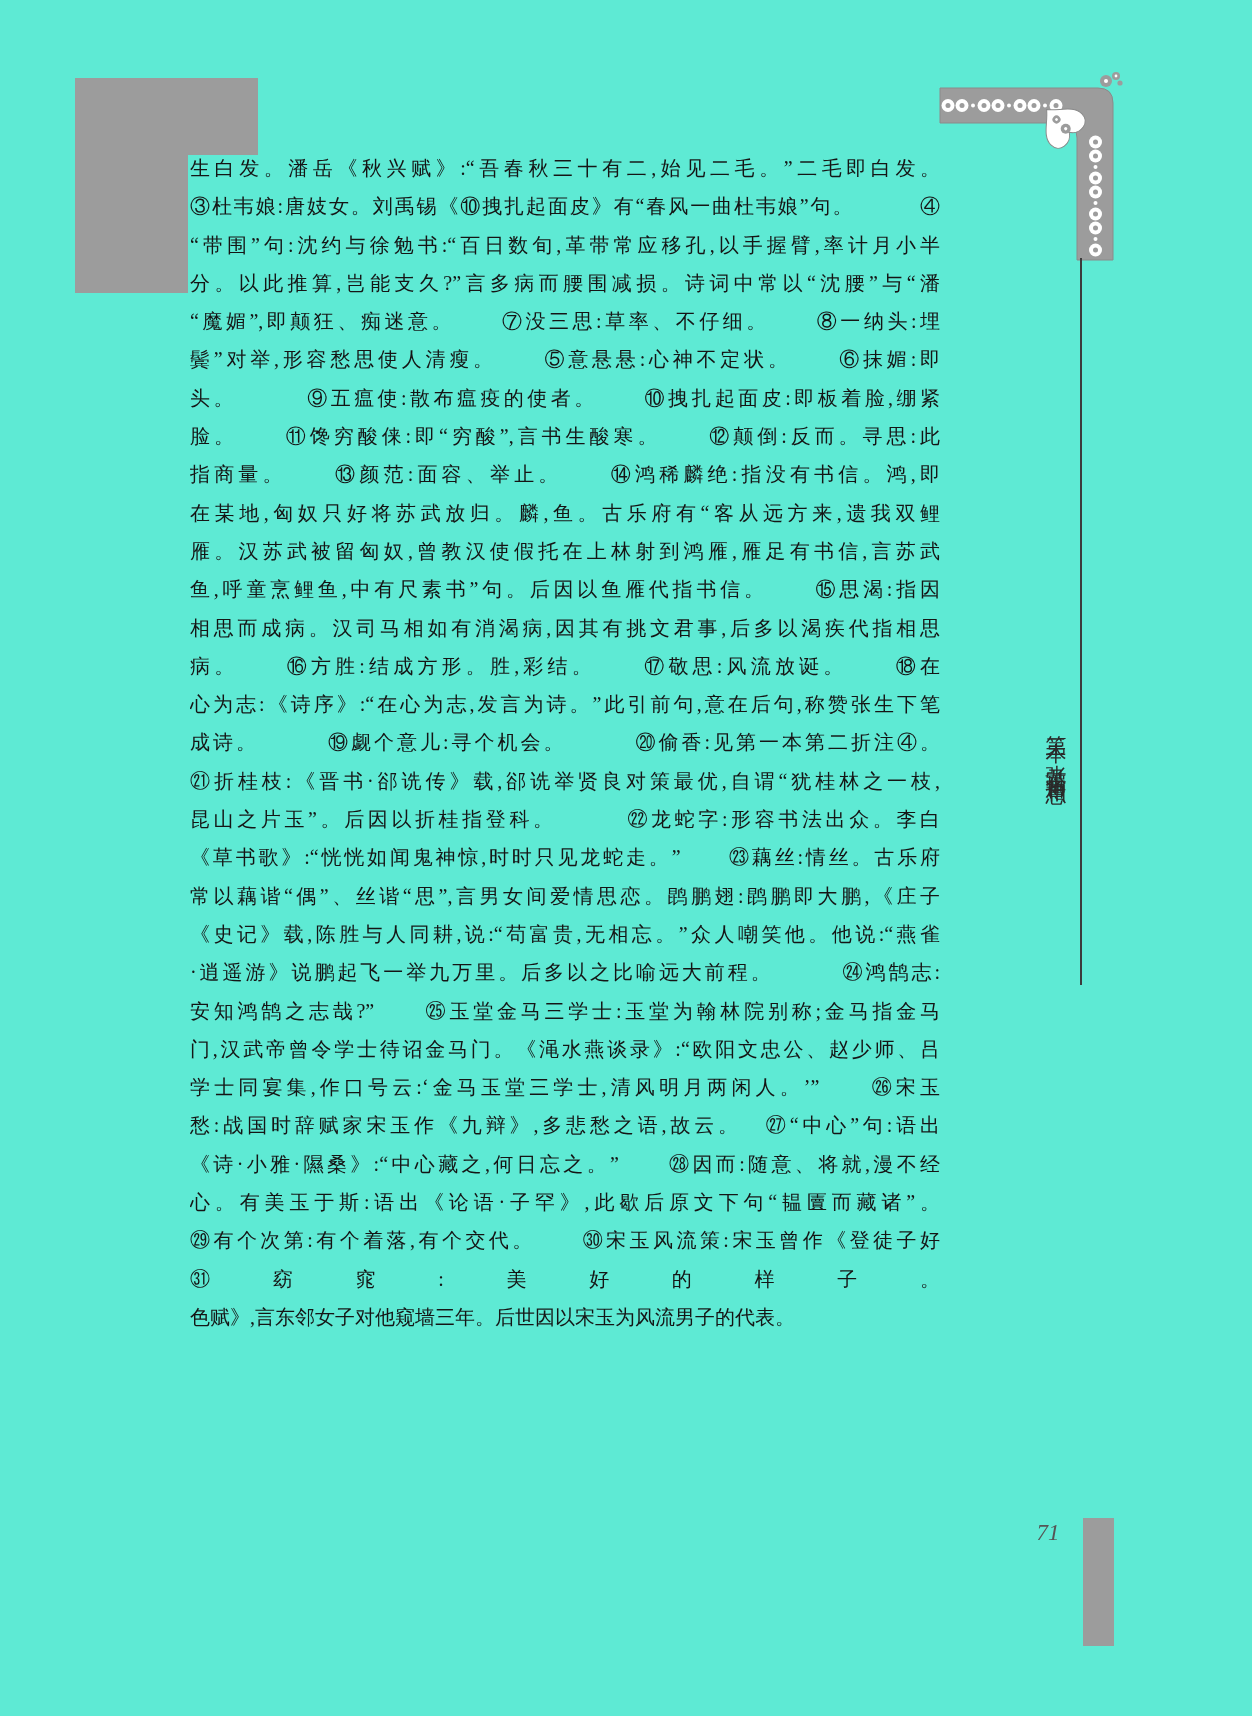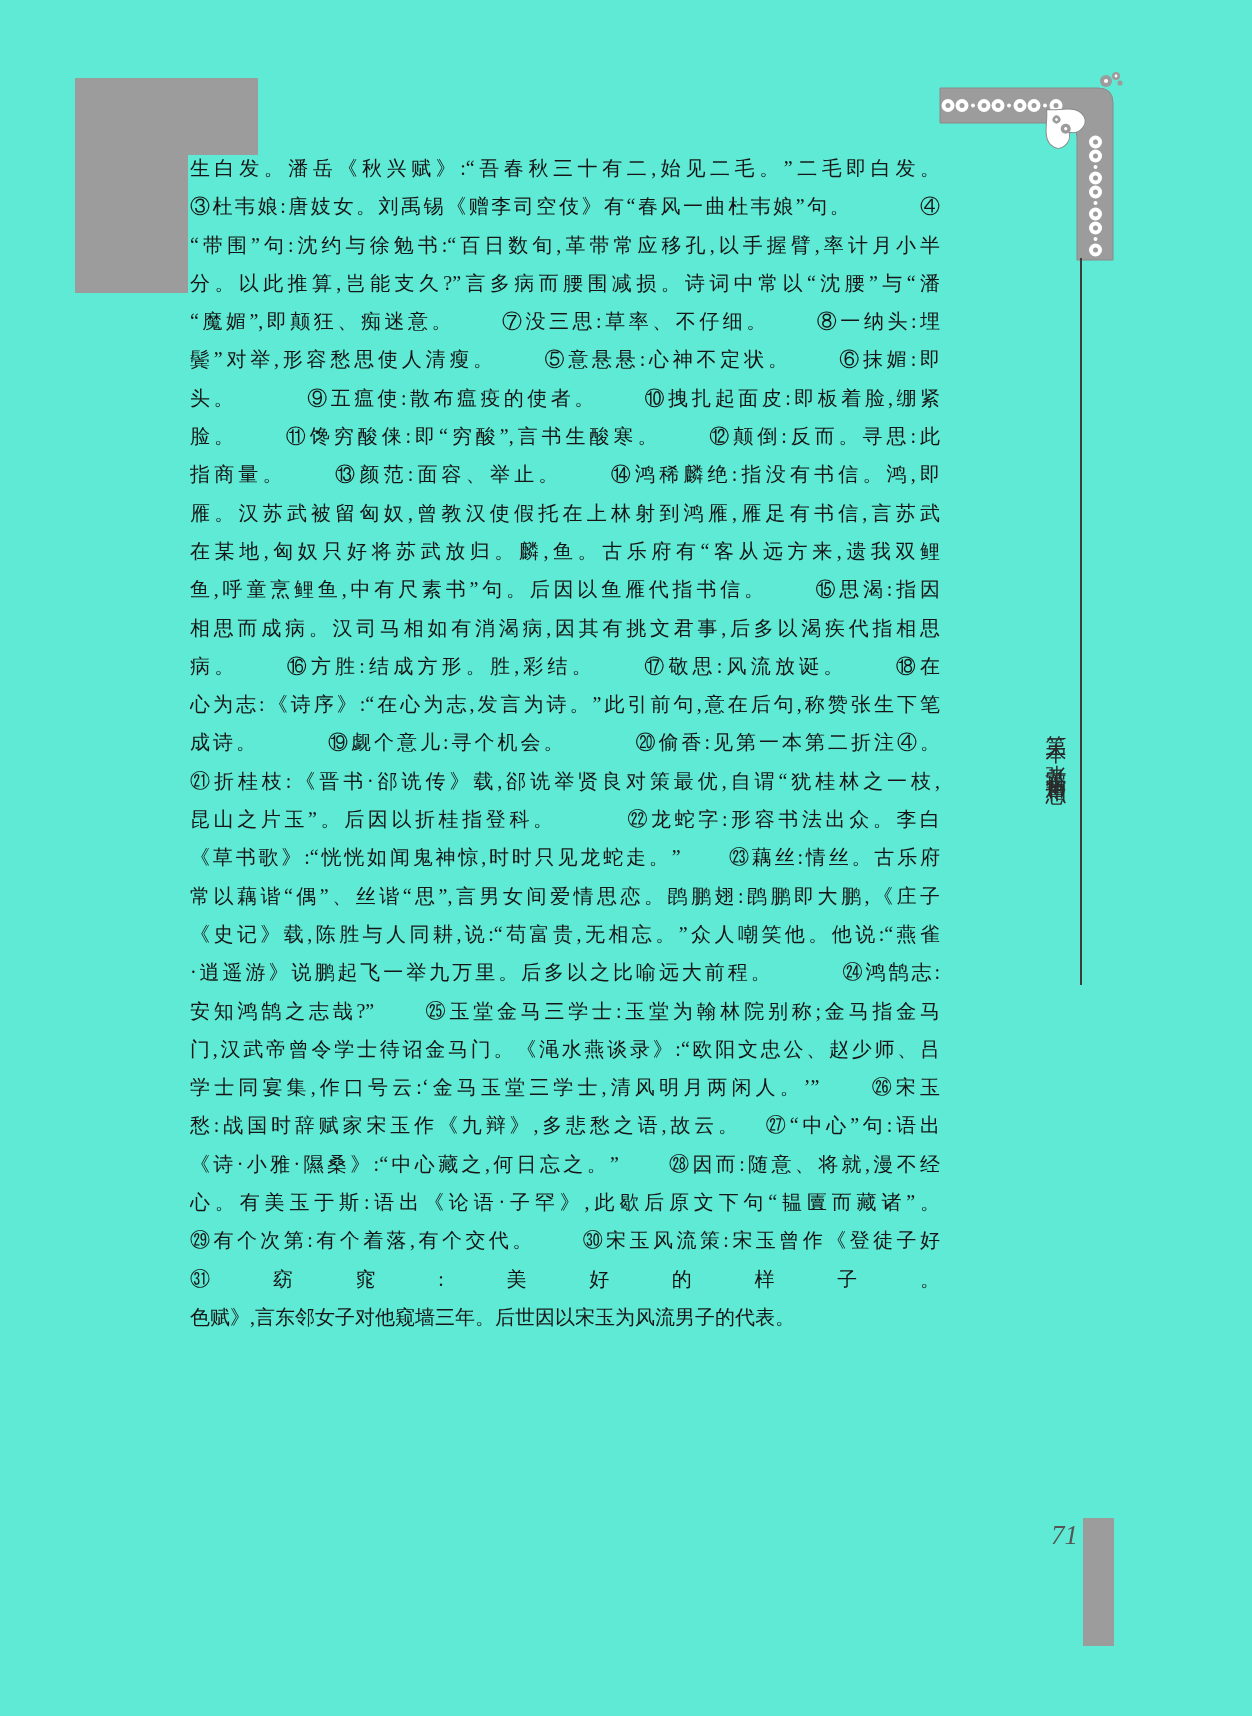--- a/index.html
+++ b/index.html
@@ -55,22 +55,22 @@
     writing-mode:vertical-rl;
     font-size:21px;
     letter-spacing:4px;
     color:#2a2a2a;
     text-align:left;
   }
   .sidebar-gap{display:inline-block;height:18px;}
   
   .page-number{
     position:absolute;left:1018px;top:1520px;width:60px;
-    text-align:right;
-    font-size:27px;
+    text-align:center;
+    font-size:23px;
     font-style:italic;
     color:#555555;
   }
   .gray-bar{
     position:absolute;left:1083px;top:1518px;width:31px;height:128px;
     background:var(--ornament-gray,#9c9c9c);
   }
 </style>
 </head>
 <body>
@@ -138,30 +138,30 @@
       <circle cx="201" cy="8" r="4" fill="currentColor"></circle>
         <circle cx="201" cy="8" r="1.4" fill="#ffffff"></circle>
       <circle cx="205" cy="15" r="2.6" fill="currentColor"></circle>
     </g>
   </svg>
 
   <div class="v-rule"></div>
 
   <div class="text-block">
       <div class="ann-line">生白发。潘岳《秋兴赋》:“吾春秋三十有二,始见二毛。”二毛即白发。</div>
-      <div class="ann-line">③杜韦娘:唐妓女。刘禹锡《赠李司空伎》有“春风一曲杜韦娘”句。　　　④</div>
+      <div class="ann-line">③杜韦娘:唐妓女。刘禹锡《⑩拽扎起面皮》有“春风一曲杜韦娘”句。　　　④</div>
       <div class="ann-line">“带围”句:沈约与徐勉书:“百日数旬,革带常应移孔,以手握臂,率计月小半</div>
       <div class="ann-line">分。以此推算,岂能支久?”言多病而腰围减损。诗词中常以“沈腰”与“潘</div>
       <div class="ann-line">“魔媚”,即颠狂、痴迷意。　　⑦没三思:草率、不仔细。　　⑧一纳头:埋</div>
       <div class="ann-line">鬓”对举,形容愁思使人清瘦。　　⑤意悬悬:心神不定状。　　⑥抹媚:即</div>
       <div class="ann-line">头。　　　⑨五瘟使:散布瘟疫的使者。　　⑩拽扎起面皮:即板着脸,绷紧</div>
       <div class="ann-line">脸。　　⑪馋穷酸俫:即“穷酸”,言书生酸寒。　　⑫颠倒:反而。寻思:此</div>
       <div class="ann-line">指商量。　　⑬颜范:面容、举止。　　⑭鸿稀麟绝:指没有书信。鸿,即</div>
+      <div class="ann-line">在某地,匈奴只好将苏武放归。麟,鱼。古乐府有“客从远方来,遗我双鲤</div>
       <div class="ann-line">雁。汉苏武被留匈奴,曾教汉使假托在上林射到鸿雁,雁足有书信,言苏武</div>
-      <div class="ann-line">在某地,匈奴只好将苏武放归。麟,鱼。古乐府有“客从远方来,遗我双鲤</div>
       <div class="ann-line">鱼,呼童烹鲤鱼,中有尺素书”句。后因以鱼雁代指书信。　　⑮思渴:指因</div>
       <div class="ann-line">相思而成病。汉司马相如有消渴病,因其有挑文君事,后多以渴疾代指相思</div>
       <div class="ann-line">病。　　⑯方胜:结成方形。胜,彩结。　　⑰敬思:风流放诞。　　⑱在</div>
       <div class="ann-line">心为志:《诗序》:“在心为志,发言为诗。”此引前句,意在后句,称赞张生下笔</div>
       <div class="ann-line">成诗。　　　⑲觑个意儿:寻个机会。　　　⑳偷香:见第一本第二折注④。</div>
       <div class="ann-line">㉑折桂枝:《晋书·郤诜传》载,郤诜举贤良对策最优,自谓“犹桂林之一枝,</div>
       <div class="ann-line">昆山之片玉”。后因以折桂指登科。　　　㉒龙蛇字:形容书法出众。李白</div>
       <div class="ann-line">《草书歌》:“恍恍如闻鬼神惊,时时只见龙蛇走。”　　㉓藕丝:情丝。古乐府</div>
       <div class="ann-line">常以藕谐“偶”、丝谐“思”,言男女间爱情思恋。鹍鹏翅:鹍鹏即大鹏,《庄子</div>
       <div class="ann-line">《史记》载,陈胜与人同耕,说:“苟富贵,无相忘。”众人嘲笑他。他说:“燕雀</div>

